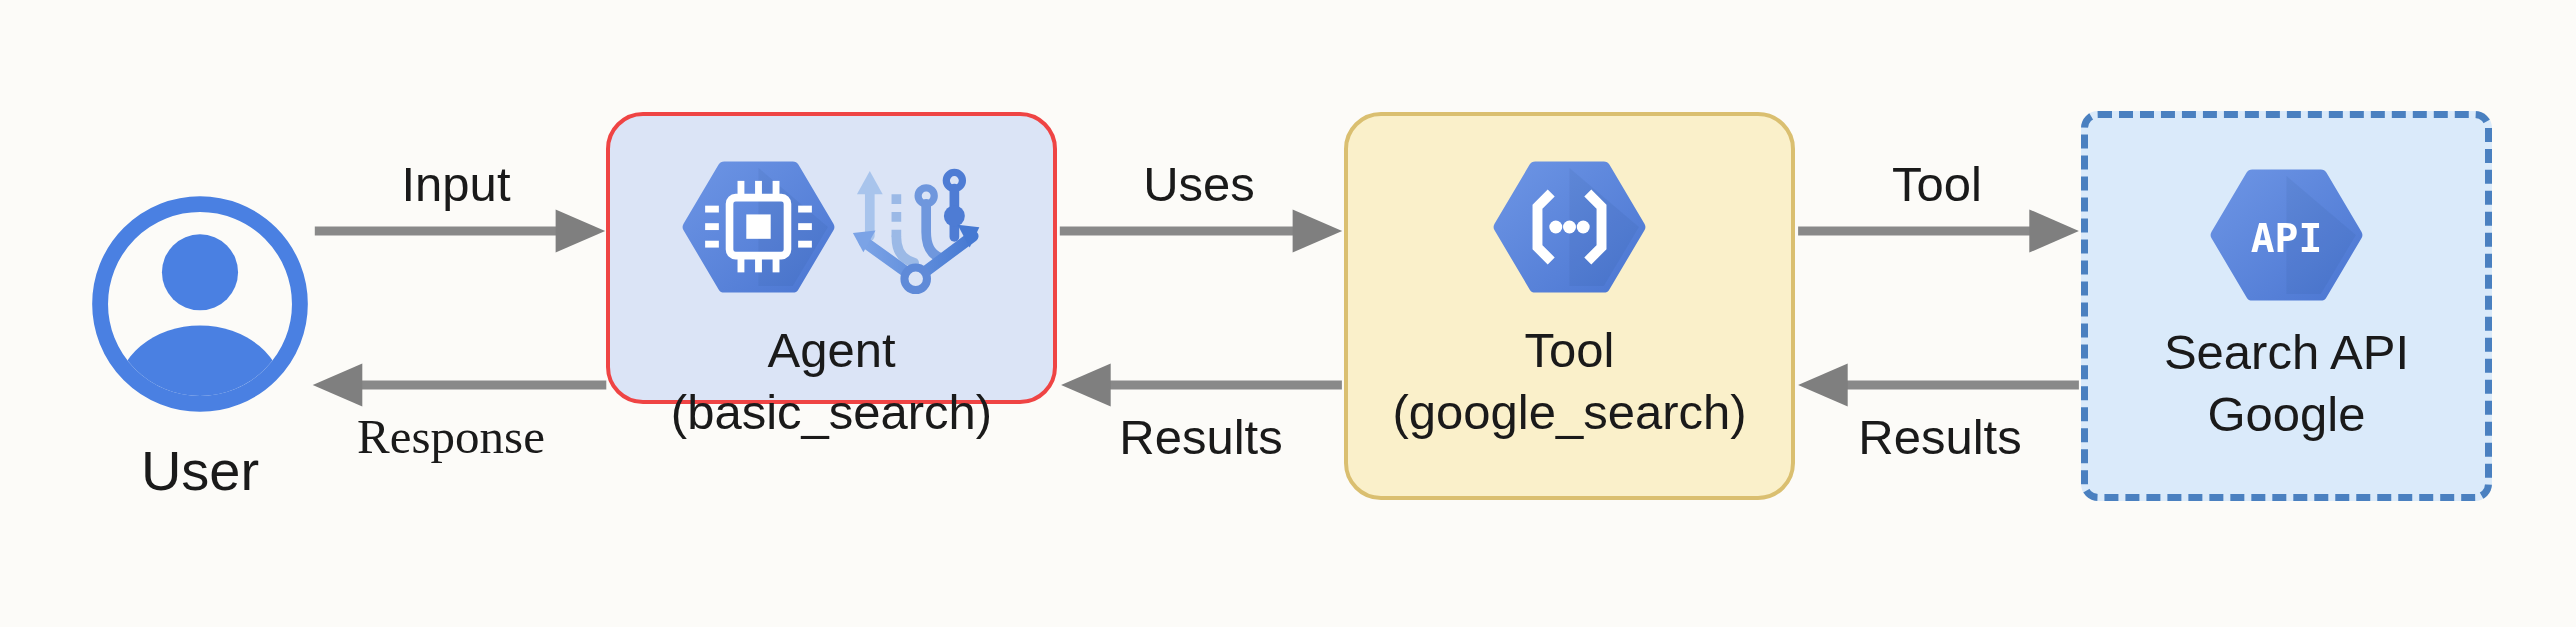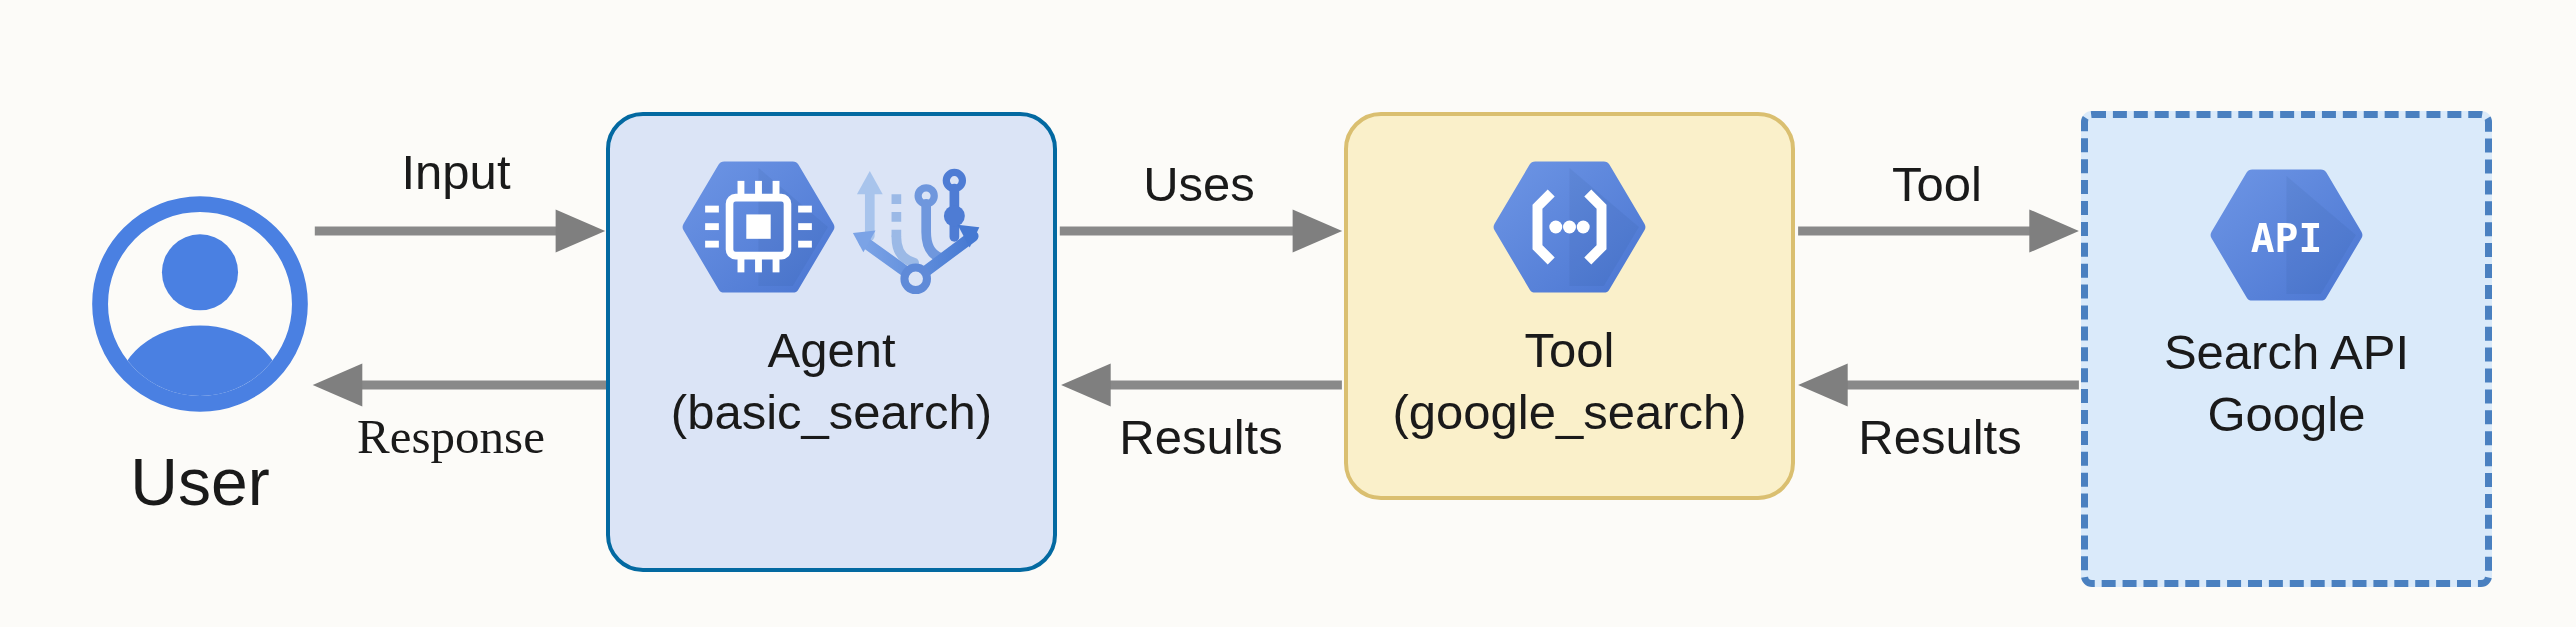--- a/index.html
+++ b/index.html
@@ -6,31 +6,31 @@
   body{width:2576px;height:628px;overflow:hidden;}
   .canvas{
     position:relative;width:2576px;height:628px;
     background:#fcfbf8;
     font-family:"Liberation Sans", sans-serif;
     color:#1a1a1a;
   }
   .abs{position:absolute;}
   
   .node-box{position:absolute;box-sizing:border-box;}
-  .agent-box{left:606px;top:112px;width:451px;height:460px;background:#dbe4f6;border:4px solid #0369a1;border-radius:37px;}
+  .agent-box{left:606px;top:112px;width:451px;height:292px;background:#dbe4f6;border:4px solid #ef4444;border-radius:37px;}
   .tool-box{left:1344px;top:112px;width:451px;height:388px;background:#faf0ca;border:4px solid #dabf70;border-radius:37px;padding-left:34px;}
-  .api-box{left:2081px;top:111px;width:411px;height:476px;background:#daeafa;border:7.2px dashed #4a80c0;border-radius:11px;}
+  .api-box{left:2081px;top:111px;width:411px;height:390px;background:#daeafa;border:7.2px dashed #4a80c0;border-radius:17px;}
   
   .box-title{position:absolute;left:0;right:0;top:203px;text-align:center;font-size:49px;line-height:62px;white-space:nowrap;}
   
   .icon-row{position:absolute;left:0;right:0;top:42px;display:flex;justify-content:center;align-items:flex-start;gap:13px;}
   .api-box .icon-row{top:48px;}
   
   .edge-label{position:absolute;transform:translateX(-50%);font-size:49px;line-height:52px;white-space:nowrap;}
-  .user-label{position:absolute;transform:translateX(-50%);font-size:66px;line-height:53px;margin-top:12px;}
+  .user-label{position:absolute;transform:translateX(-50%);font-size:56px;line-height:53px;}
   .arrow{position:absolute;}
 </style>
 </head>
 <body>
 
 <div class="canvas">
 
   <div class="abs" style="left:89px;top:193px;width:222px;height:222px;">
     <svg width="222" height="222" viewBox="0 0 280 280">
       <defs>
@@ -66,21 +66,21 @@
   </svg>
   <svg class="arrow" style="left:1060px;top:353px;" width="283" height="64" viewBox="0 0 351 80">
     <line x1="57" y1="40" x2="351" y2="40" stroke="#898989" stroke-width="11"></line>
     <polygon points="0,40 62,13 62,67" fill="#7f7f7f"></polygon>
   </svg>
   <svg class="arrow" style="left:1797px;top:353px;" width="283" height="64" viewBox="0 0 351 80">
     <line x1="57" y1="40" x2="351" y2="40" stroke="#898989" stroke-width="11"></line>
     <polygon points="0,40 62,13 62,67" fill="#7f7f7f"></polygon>
   </svg>
 
-  <div class="edge-label" style="left:456px;top:146px;">Input</div>
+  <div class="edge-label" style="left:456px;top:158px;">Input</div>
   <div class="edge-label" style="left:1199px;top:158px;text-align:right;">Uses</div>
   <div class="edge-label" style="left:1937px;top:158px;">Tool</div>
   <div class="edge-label" style="left:451px;top:411px;font-family:Liberation Serif, serif;">Response</div>
   <div class="edge-label" style="left:1201px;top:411px;">Results</div>
   <div class="edge-label" style="left:1940px;top:411px;">Results</div>
 
   <div class="node-box agent-box">
     <div class="icon-row">
 
       <svg width="153" height="138" viewBox="0 0 200 181">

